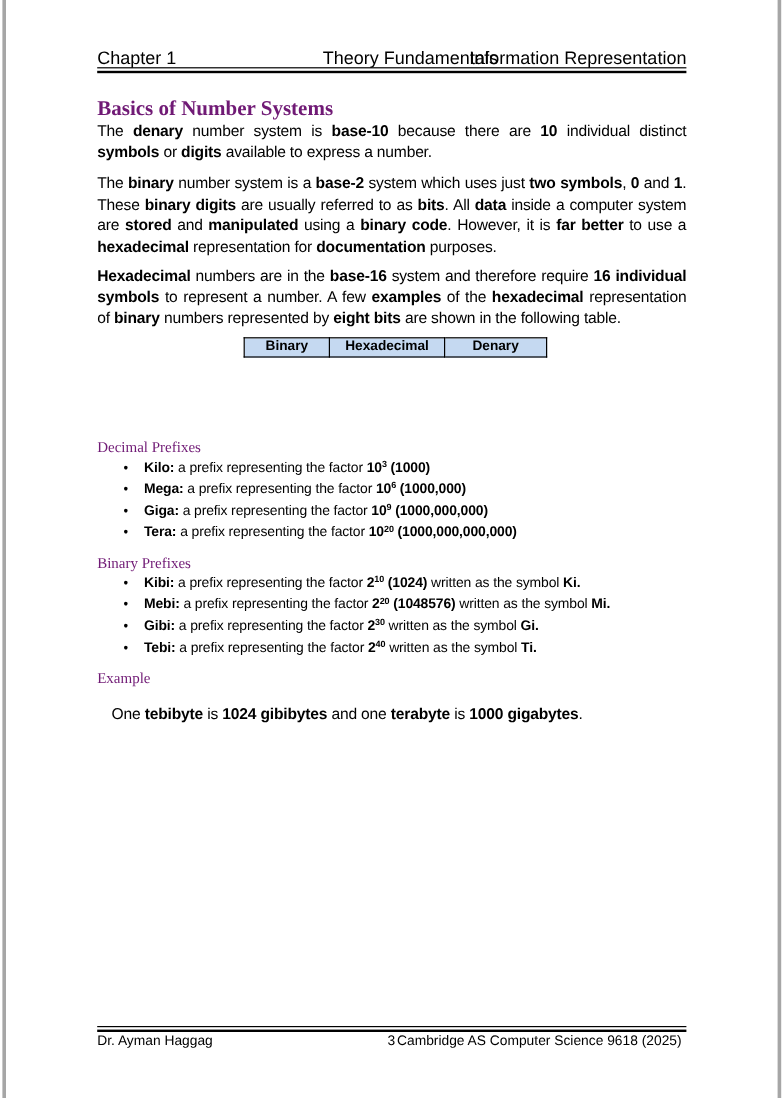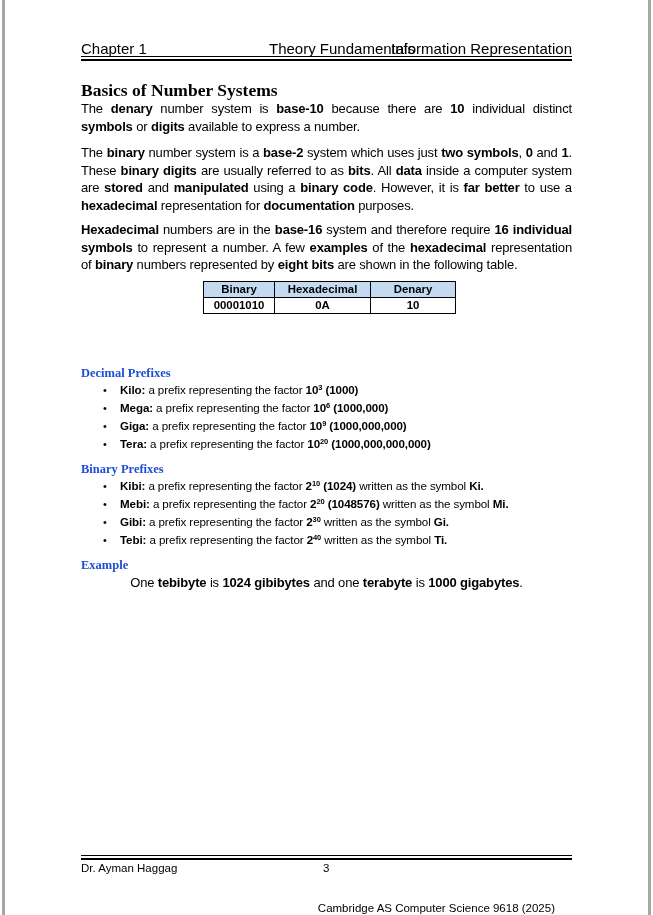--- a/index.html
+++ b/index.html
@@ -12,44 +12,44 @@
 
     .header { position: absolute; top: 40px; left: 0; width: 491px; height: 16px; font-size: 15px; }
     .header span { position: absolute; top: 0; white-space: nowrap; }
     .h-left { left: 0; }
     .h-mid { left: 188px; }
     .h-right { right: 0; }
     .rule-thin { position: absolute; left: 0; width: 491px; height: 1px; background: #000; }
     .rule-thick { position: absolute; left: 0; width: 491px; height: 2px; background: #000; }
 
     .title { position: absolute; top: 80px; left: 0; font-family: "Liberation Serif", "DejaVu Serif", serif;
-             font-weight: bold; font-size: 17.5px; color: #000000; white-space: nowrap; }
+             font-weight: bold; font-size: 17.5px; color: #701a75; white-space: nowrap; }
 
     .para { position: absolute; left: 0; width: 491px; font-size: 13px; line-height: 17.6px;
             text-align: justify; letter-spacing: -0.15px; }
     .para b { font-weight: bold; }
 
     table.hex { position: absolute; top: 281px; left: 122px; border-collapse: collapse; font-size: 11.4px; }
     table.hex th, table.hex td { border: 1px solid #000; text-align: center; height: 15px; padding: 0; line-height: 15px; }
     table.hex th { background: #c5d9f1; font-weight: bold; }
     table.hex td { font-weight: bold; }
     .c1 { width: 70px; } .c2 { width: 95px; } .c3 { width: 84px; }
 
-    .sub { position: absolute; left: 0; font-family: "Liberation Serif", "DejaVu Serif", serif; font-weight: bold;
-           font-size: 12.5px; color: #1d4ed8; white-space: nowrap; text-align: right; }
+    .sub { position: absolute; left: 0; font-family: "Liberation Serif", "DejaVu Serif", serif; font-weight: normal;
+           font-size: 12.5px; color: #701a75; white-space: nowrap; text-align: right; }
     ul.bl { position: absolute; left: 0; margin: 0; padding: 0; list-style: none; font-size: 11.6px; }
     ul.bl li { position: relative; height: 18px; line-height: 18px; padding-left: 39px; white-space: nowrap; letter-spacing: -0.1px; }
     ul.bl li .dot { position: absolute; left: 22px; top: 0; font-size: 11px; }
     sup { font-size: 7.5px; line-height: 0; vertical-align: 4px; font-weight: bold; }
 
     .footer { position: absolute; top: 862px; left: 0; width: 491px; height: 16px; font-size: 11.5px; }
     .footer span { position: absolute; top: 0; white-space: nowrap; }
     .f-left { left: 0; }
     .f-mid { left: 242px; }
-    .f-right { right: 17px; margin-top: 40px; }
+    .f-right { right: 4px; }
   </style>
 </head>
 <body>
 
 <div class="edge-left"></div>
 <div class="edge-right"></div>
 
 <div class="page">
 
   <div class="header">
@@ -68,46 +68,41 @@
 
   <table class="hex">
     <thead>
       <tr>
         <th class="c1">Binary</th>
         <th class="c2">Hexadecimal</th>
         <th class="c3">Denary</th>
       </tr>
     </thead>
     <tbody>
-      <tr>
-        <td>00001010</td>
-        <td>0A</td>
-        <td>10</td>
-      </tr>
     </tbody>
   </table>
 
   <div class="sub" style="top:366px">Decimal Prefixes</div>
   <ul class="bl" style="top:381px">
     <li><span class="dot">•</span><b>Kilo:</b><span> a prefix representing the factor </span><b>10</b><sup>3</sup><b> (1000)</b></li>
     <li><span class="dot">•</span><b>Mega:</b><span> a prefix representing the factor </span><b>10</b><sup>6</sup><b> (1000,000)</b></li>
     <li><span class="dot">•</span><b>Giga:</b><span> a prefix representing the factor </span><b>10</b><sup>9</sup><b> (1000,000,000)</b></li>
     <li><span class="dot">•</span><b>Tera:</b><span> a prefix representing the factor </span><b>10</b><sup>20</sup><b> (1000,000,000,000)</b></li>
   </ul>
 
   <div class="sub" style="top:462px">Binary Prefixes</div>
   <ul class="bl" style="top:477px">
     <li><span class="dot">•</span><b>Kibi:</b><span> a prefix representing the factor </span><b>2</b><sup>10</sup><b> (1024)</b><span> written as the symbol </span><b>Ki.</b></li>
     <li><span class="dot">•</span><b>Mebi:</b><span> a prefix representing the factor </span><b>2</b><sup>20</sup><b> (1048576)</b><span> written as the symbol </span><b>Mi.</b></li>
     <li><span class="dot">•</span><b>Gibi:</b><span> a prefix representing the factor </span><b>2</b><sup>30</sup><span> written as the symbol </span><b>Gi.</b></li>
     <li><span class="dot">•</span><b>Tebi:</b><span> a prefix representing the factor </span><b>2</b><sup>40</sup><span> written as the symbol </span><b>Ti.</b></li>
   </ul>
 
   <div class="sub" style="top:558px">Example</div>
-  <p class="para" style="top:574px; margin:0; text-align:center"><span>One </span><b>tebibyte</b><span> is </span><b>1024 gibibytes</b><span> and one </span><b>terabyte</b><span> is </span><b>1000 gigabytes</b><span>.</span></p>
+  <p class="para" style="top:574px; margin:12px; text-align:left"><span>One </span><b>tebibyte</b><span> is </span><b>1024 gibibytes</b><span> and one </span><b>terabyte</b><span> is </span><b>1000 gigabytes</b><span>.</span></p>
 
   <div class="rule-thin" style="top:855px"></div>
   <div class="rule-thick" style="top:858px"></div>
   <div class="footer">
     <span class="f-left">Dr. Ayman Haggag</span>
     <span class="f-mid">3</span>
     <span class="f-right">Cambridge AS Computer Science 9618 (2025)</span>
   </div>
 </div>
 

